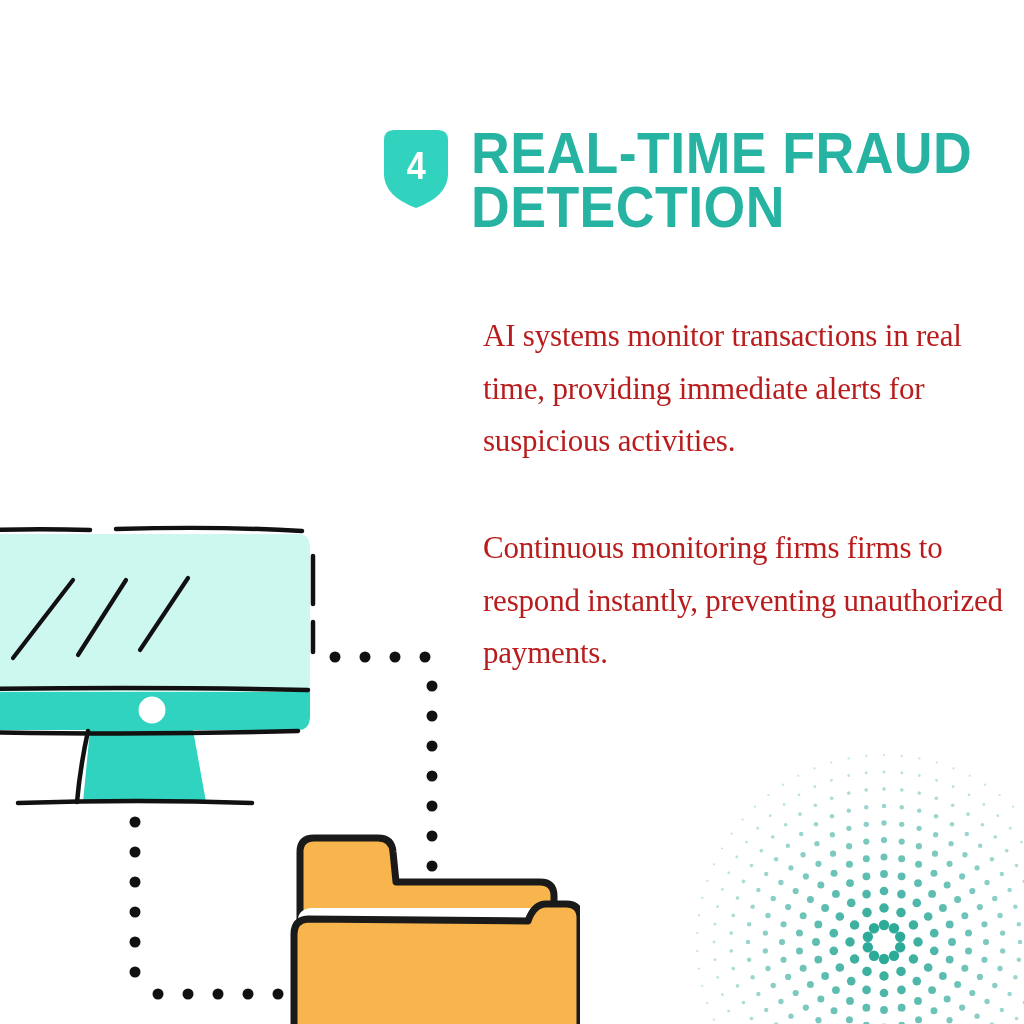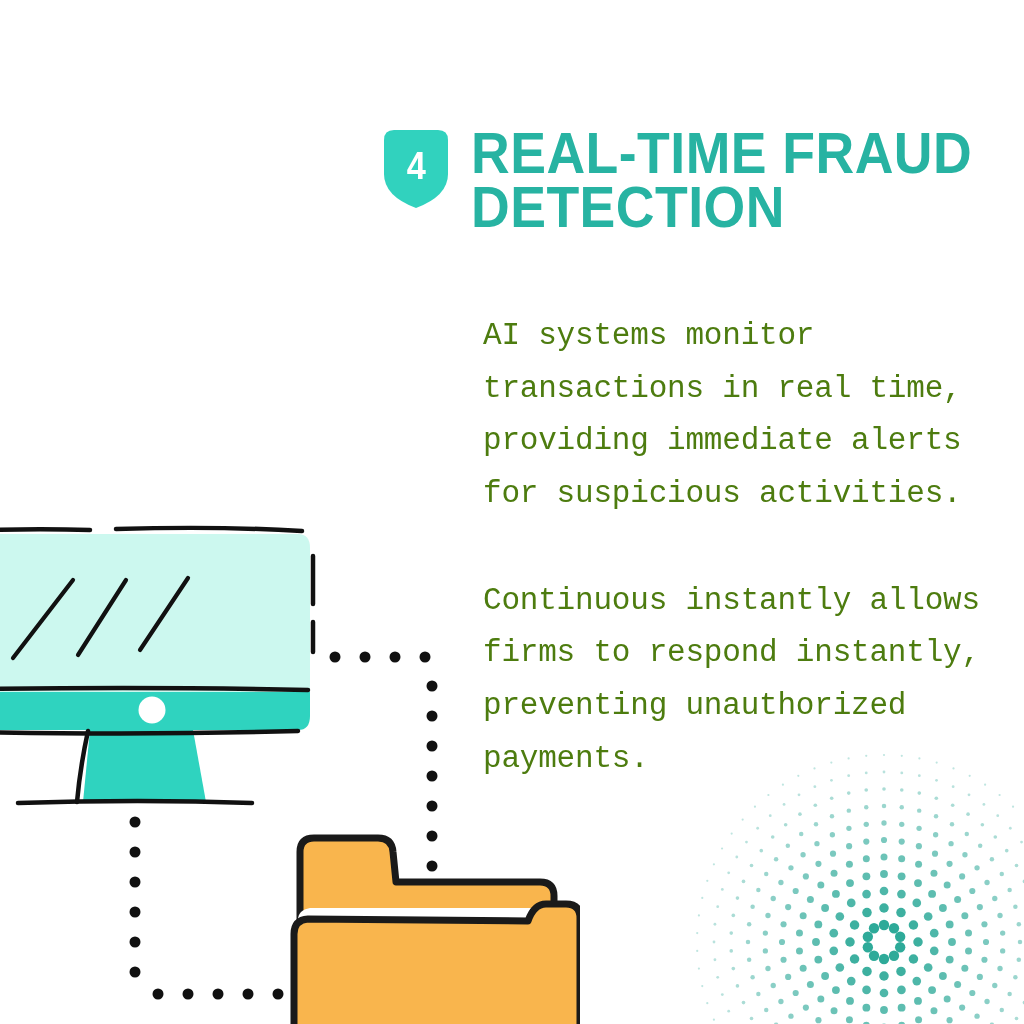--- a/index.html
+++ b/index.html
@@ -91,25 +91,25 @@
 
   
   #body-copy {
     position: absolute;
     left: 483px;
     top: 310px;
     width: 520px;
   }
   .para {
     margin: 0 0 54px 0;
-    color: #4d7c0f;
+    color: #b91c1c;
     font-size: 31px;
     line-height: 1.70;
     font-weight: 400;
-    font-family: Liberation Mono, monospace;
+    font-family: Liberation Serif, serif;
     letter-spacing: -0.2px;
   }
   .para:last-child { margin-bottom: 0; }
 </style>
 </head>
 <body>
 
 <div id="slide">
 
   <svg id="dot-burst" viewBox="0 0 380 320" xmlns="http://www.w3.org/2000/svg" aria-hidden="true">
@@ -511,16 +511,16 @@
         <path d="M 0 10 Q 0 0 10 0 L 54 0 Q 64 0 64 10 L 64 44
                  Q 64 66 32 78 Q 0 66 0 44 Z" fill="#31d2be"></path>
       </svg>
       <span id="badge-number">4</span>
     </div>
     <h1 id="title">REAL-TIME FRAUD DETECTION</h1>
   </div>
 
   <div id="body-copy">
     <p class="para">AI systems monitor transactions in real time, providing immediate alerts for suspicious activities.</p>
-    <p class="para">Continuous instantly allows firms to respond instantly, preventing unauthorized payments.</p>
+    <p class="para">Continuous monitoring firms firms to respond instantly, preventing unauthorized payments.</p>
   </div>
 
 </div>
 
 </body></html>

